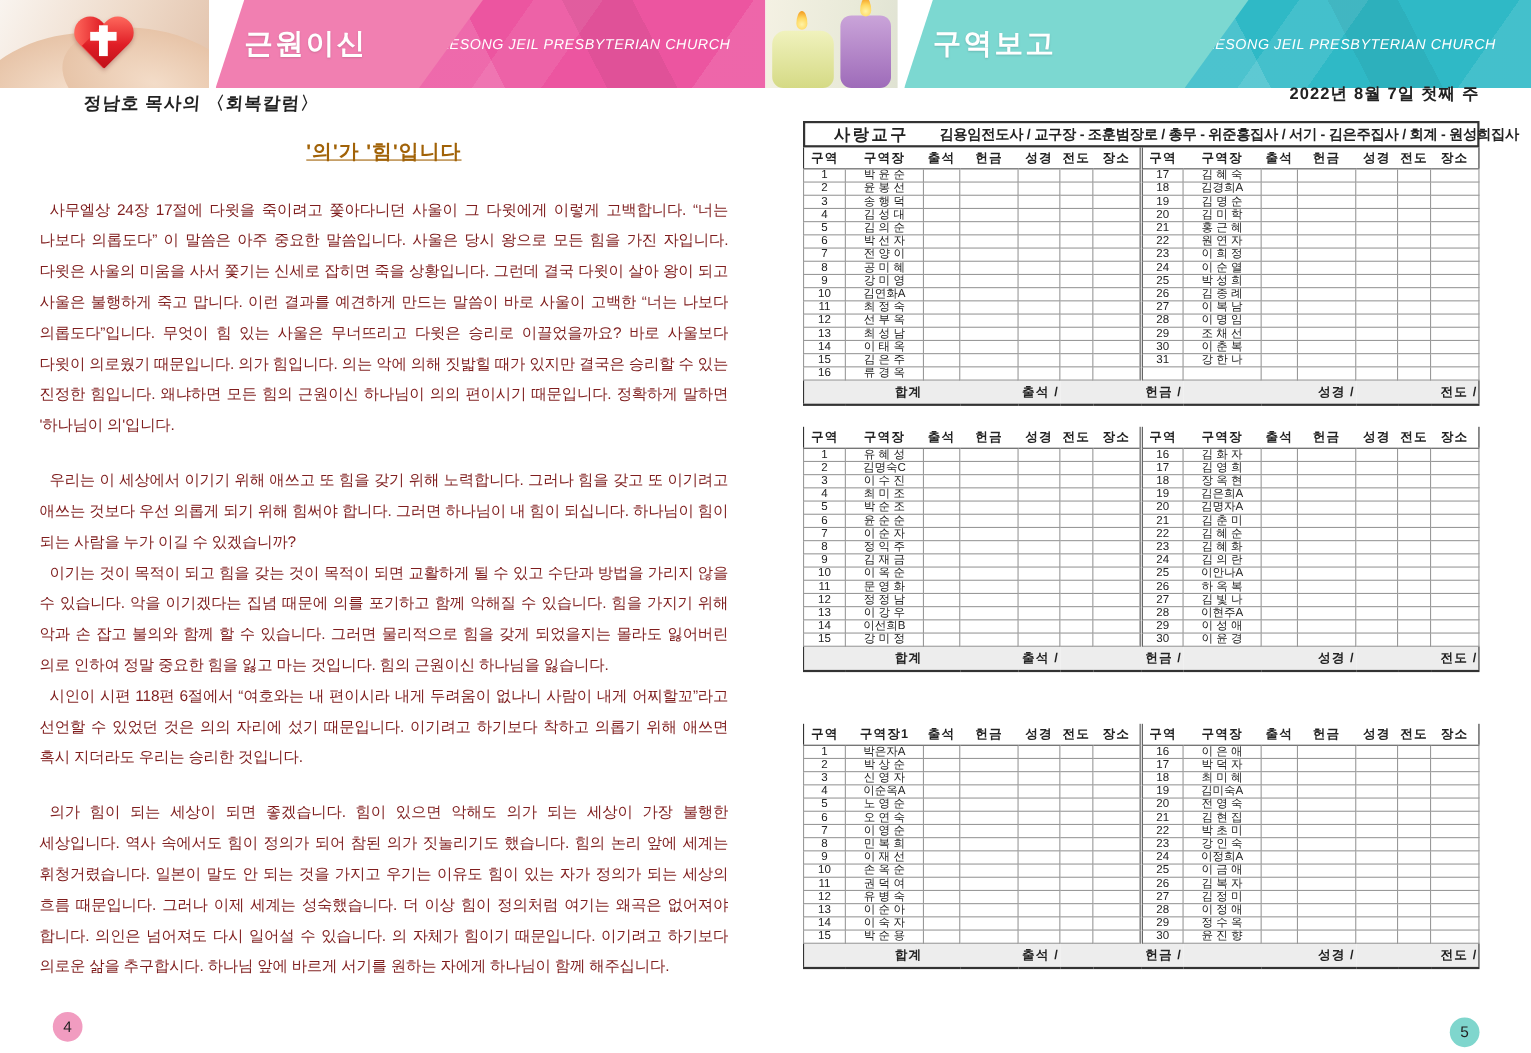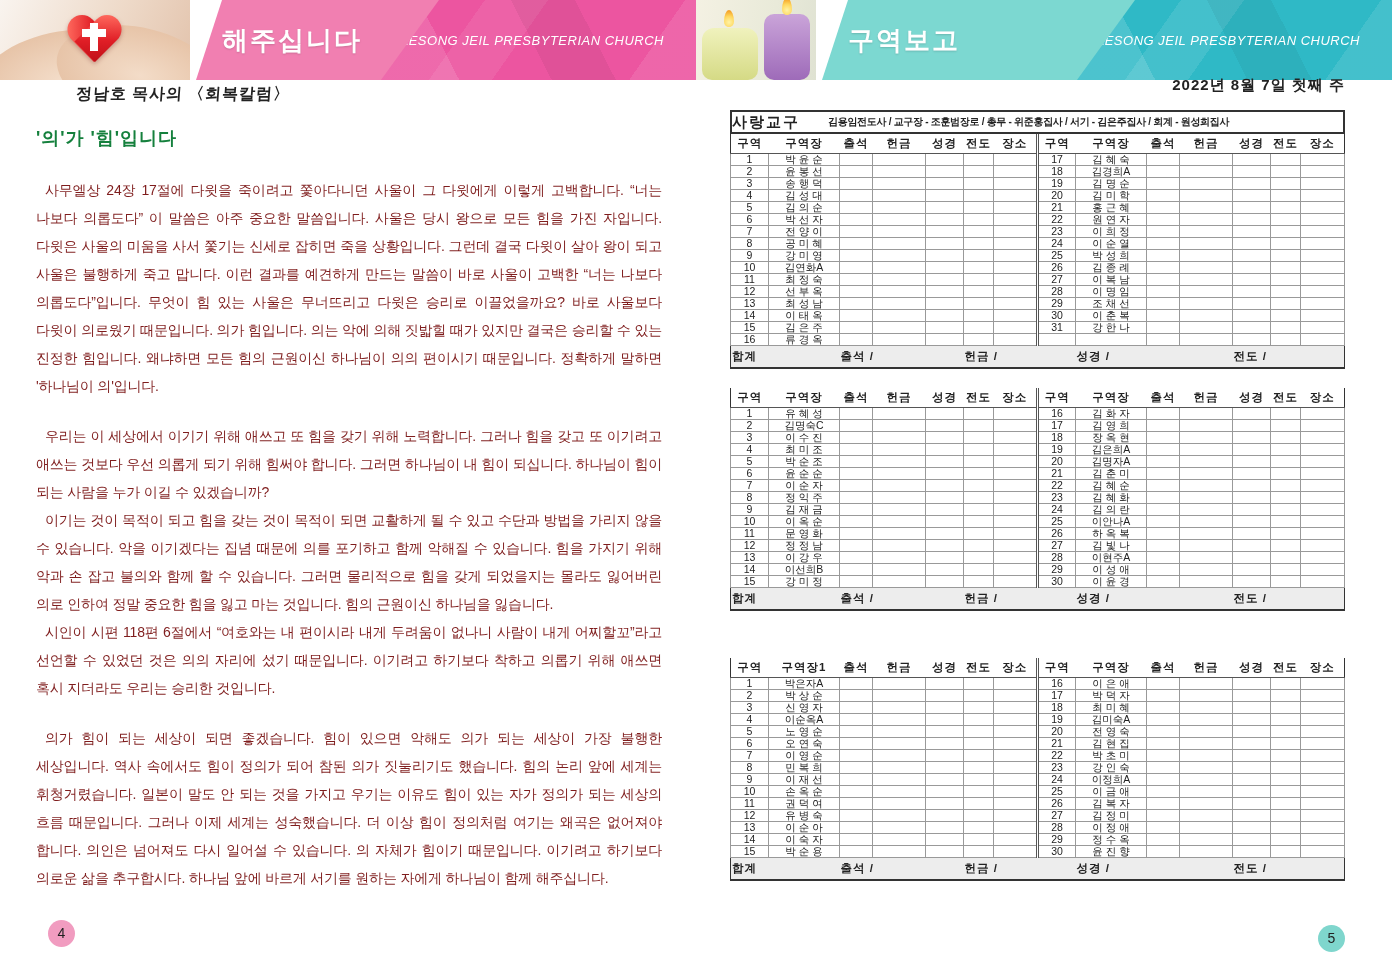--- a/index.html
+++ b/index.html
@@ -44,36 +44,36 @@
   .strip-teal .dark{background:
     linear-gradient(63deg,rgba(255,255,255,.14) 0 22%,transparent 22% 48%,rgba(0,0,0,.05) 48% 66%,transparent 66%),
     linear-gradient(-55deg,rgba(255,255,255,.10) 0 18%,transparent 18% 55%,rgba(255,255,255,.10) 55% 72%,transparent 72%),
     #2fb9c6;}
   .banner-title{position:absolute;left:26px;top:50%;transform:translateY(-50%);color:#fff;font-size:26px;font-weight:bold;letter-spacing:2px;text-shadow:0 1px 2px rgba(0,0,0,.15);}
   .banner-church{position:absolute;right:32px;top:50%;transform:translateY(-50%);color:#fff;font-size:13px;font-style:italic;letter-spacing:.5px;white-space:nowrap;}
 
   
   .col-label{position:absolute;left:76px;top:84px;font-size:16px;font-weight:bold;font-family:"Liberation Serif","DejaVu Serif",serif;transform:skewX(-4deg);letter-spacing:1px;}
   .article{position:absolute;left:36px;top:126px;width:626px;}
-  .article h1{margin:0 0 26px;text-align:left;font-size:18px;letter-spacing:1px;color:#15803d;}
+  .article h1{margin:0 0 26px;text-align:center;font-size:18px;letter-spacing:1px;color:#a16207;text-decoration:underline;}
   .article p{margin:0;font-size:14px;line-height:28px;text-align:justify;text-indent:9px;letter-spacing:-0.2px;word-break:keep-all;color:#7f1d1d;}
   .article p.gap{margin-top:22px;}
 
   
   .date-line{position:absolute;right:47px;top:76px;font-size:15px;font-weight:bold;letter-spacing:1px;}
 
   .tbl{position:absolute;left:34px;width:615px;}
   .tbl-title{box-sizing:border-box;display:flex;align-items:center;border:2px solid #333;height:24px;background:#fff;}
-  .tname{font-size:15px;font-weight:bold;letter-spacing:2px;white-space:nowrap;}
-  .tstaff{font-size:10px;font-weight:bold;margin-left:28px;letter-spacing:-0.3px;white-space:nowrap;}
+  .tname{font-size:15px;font-weight:bold;letter-spacing:2px;margin-left:26px;white-space:nowrap;}
+  .tstaff{font-size:13px;font-weight:bold;margin-left:28px;letter-spacing:-0.3px;white-space:nowrap;}
   table.roster{border-collapse:collapse;table-layout:fixed;width:615px;border:1.5px solid #333;border-top:none;}
   table.roster thead th{height:19px;font-size:11.5px;font-weight:bold;border-bottom:1px solid #555;padding:0;text-align:center;letter-spacing:1px;color:#222;}
   table.roster tbody td{height:11px;line-height:11px;font-size:10.5px;border:1px solid #999;padding:0;text-align:center;color:#222;white-space:nowrap;overflow:hidden;}
   table.roster .mid{border-left:3px double #555 !important;}
-  table.roster tfoot td{height:19px;background:#ededed;border-top:1.5px solid #444;border-bottom:2px solid #333;font-size:11.5px;font-weight:bold;text-align:left;letter-spacing:1px;}
+  table.roster tfoot td{height:19px;background:#ededed;border-top:1.5px solid #444;border-bottom:2px solid #333;font-size:11.5px;font-weight:bold;text-align:right;letter-spacing:1px;}
   #tbl-0{top:110px;} #tbl-1{top:388px;} #tbl-2{top:658px;}
 
   .badge{position:absolute;width:27px;height:27px;border-radius:50%;text-align:center;line-height:27px;font-size:14px;color:#222;}
   .badge-left{left:48px;top:920px;background:#f19cc0;}
   .badge-right{left:622px;top:925px;background:#7fd6cd;}
 </style>
 </head>
 <body>
 
 <div class="page" id="page-left">
@@ -83,21 +83,21 @@
       <div class="hand h2"></div>
       <div class="heart">
         <span class="cross-v"></span>
         <span class="cross-h"></span>
       </div>
     </div>
     <div class="strip strip-pink">
       <div class="dark">
         <span class="banner-church">JAESONG JEIL PRESBYTERIAN CHURCH</span>
       </div>
-      <span class="banner-title">해주십니다</span>
+      <span class="banner-title">근원이신</span>
     </div>
   </div>
 
   <div class="col-label">정남호 목사의 〈회복칼럼〉</div>
 
   <div class="article">
     <h1>'의'가 '힘'입니다</h1>
     <p>사무엘상 24장 17절에 다윗을 죽이려고 쫓아다니던 사울이 그 다윗에게 이렇게 고백합니다. “너는 나보다 의롭도다” 이 말씀은 아주 중요한 말씀입니다. 사울은 당시 왕으로 모든 힘을 가진 자입니다. 다윗은 사울의 미움을 사서 쫓기는 신세로 잡히면 죽을 상황입니다. 그런데 결국 다윗이 살아 왕이 되고 사울은 불행하게 죽고 맙니다. 이런 결과를 예견하게 만드는 말씀이 바로 사울이 고백한 “너는 나보다 의롭도다”입니다. 무엇이 힘 있는 사울은 무너뜨리고 다윗은 승리로 이끌었을까요? 바로 사울보다 다윗이 의로웠기 때문입니다. 의가 힘입니다. 의는 악에 의해 짓밟힐 때가 있지만 결국은 승리할 수 있는 진정한 힘입니다. 왜냐하면 모든 힘의 근원이신 하나님이 의의 편이시기 때문입니다. 정확하게 말하면 '하나님이 의'입니다.</p>
     <p class="gap">우리는 이 세상에서 이기기 위해 애쓰고 또 힘을 갖기 위해 노력합니다. 그러나 힘을 갖고 또 이기려고 애쓰는 것보다 우선 의롭게 되기 위해 힘써야 합니다. 그러면 하나님이 내 힘이 되십니다. 하나님이 힘이 되는 사람을 누가 이길 수 있겠습니까?</p>
     <p>이기는 것이 목적이 되고 힘을 갖는 것이 목적이 되면 교활하게 될 수 있고 수단과 방법을 가리지 않을 수 있습니다. 악을 이기겠다는 집념 때문에 의를 포기하고 함께 악해질 수 있습니다. 힘을 가지기 위해 악과 손 잡고 불의와 함께 할 수 있습니다. 그러면 물리적으로 힘을 갖게 되었을지는 몰라도 잃어버린 의로 인하여 정말 중요한 힘을 잃고 마는 것입니다. 힘의 근원이신 하나님을 잃습니다.</p>

